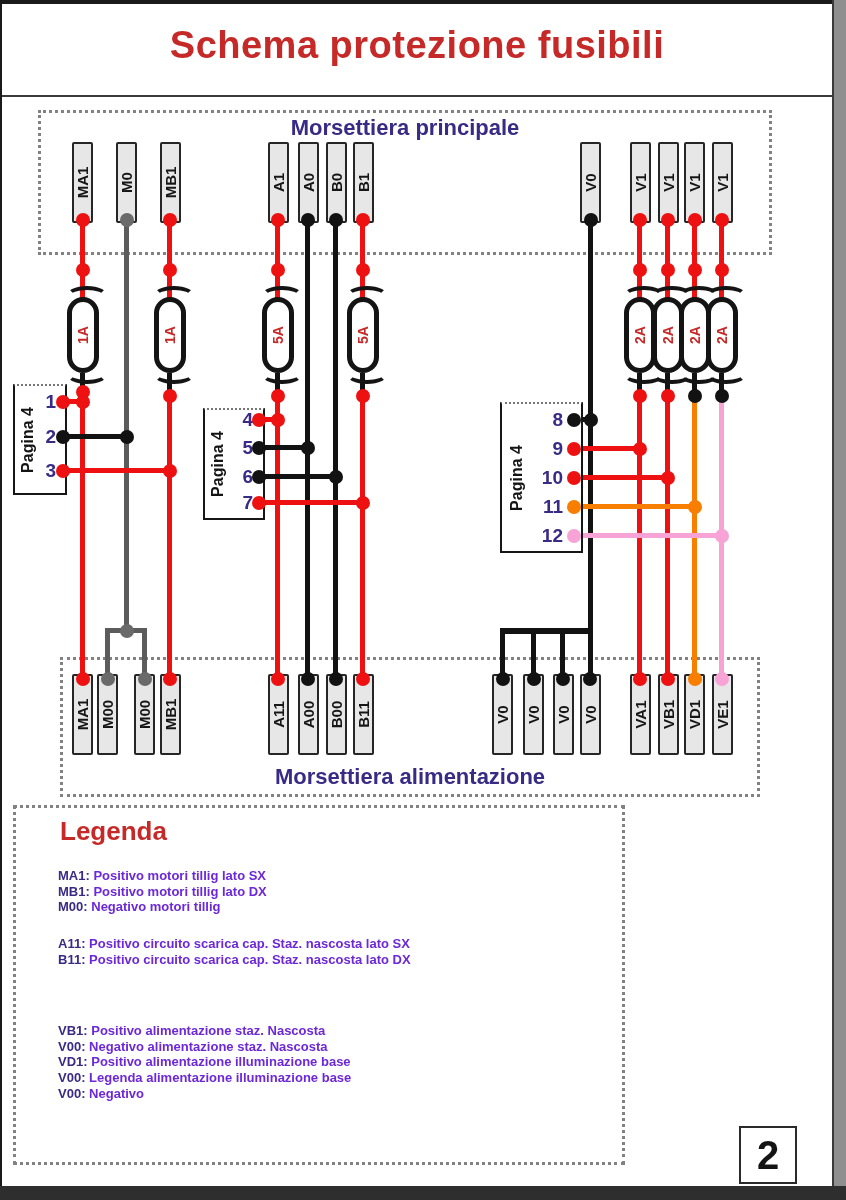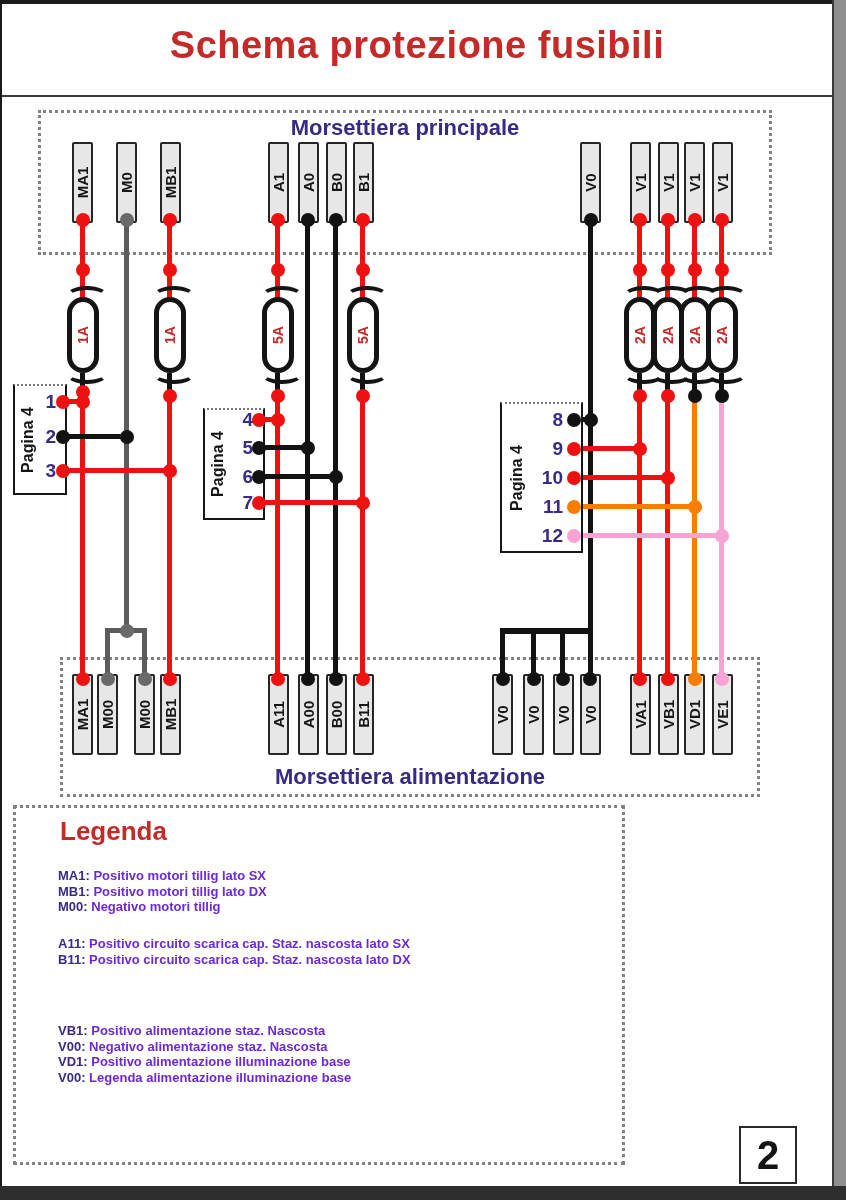--- a/index.html
+++ b/index.html
@@ -385,18 +385,19 @@
     </div>
     <div class="abs lgroup" style="left:42px;top:128px;">
       <div><span class="lkey">A11:</span> <span class="ldesc">Positivo circuito scarica cap. Staz. nascosta lato SX</span></div>
       <div><span class="lkey">B11:</span> <span class="ldesc">Positivo circuito scarica cap. Staz. nascosta lato DX</span></div>
     </div>
     <div class="abs lgroup" style="left:42px;top:215px;">
       <div><span class="lkey">VB1:</span> <span class="ldesc">Positivo alimentazione staz. Nascosta</span></div>
       <div><span class="lkey">V00:</span> <span class="ldesc">Negativo alimentazione staz. Nascosta</span></div>
       <div><span class="lkey">VD1:</span> <span class="ldesc">Positivo alimentazione illuminazione base</span></div>
       <div><span class="lkey">V00:</span> <span class="ldesc">Legenda alimentazione illuminazione base</span></div>
+      <div><span class="lkey">V00:</span> <span class="ldesc">Negativo</span></div>
     </div>
   </div>
 
   <div class="abs pagenum" style="left:739px;top:1126px;width:54px;height:54px;">2</div>
 
 </div>
 
 </body></html>

